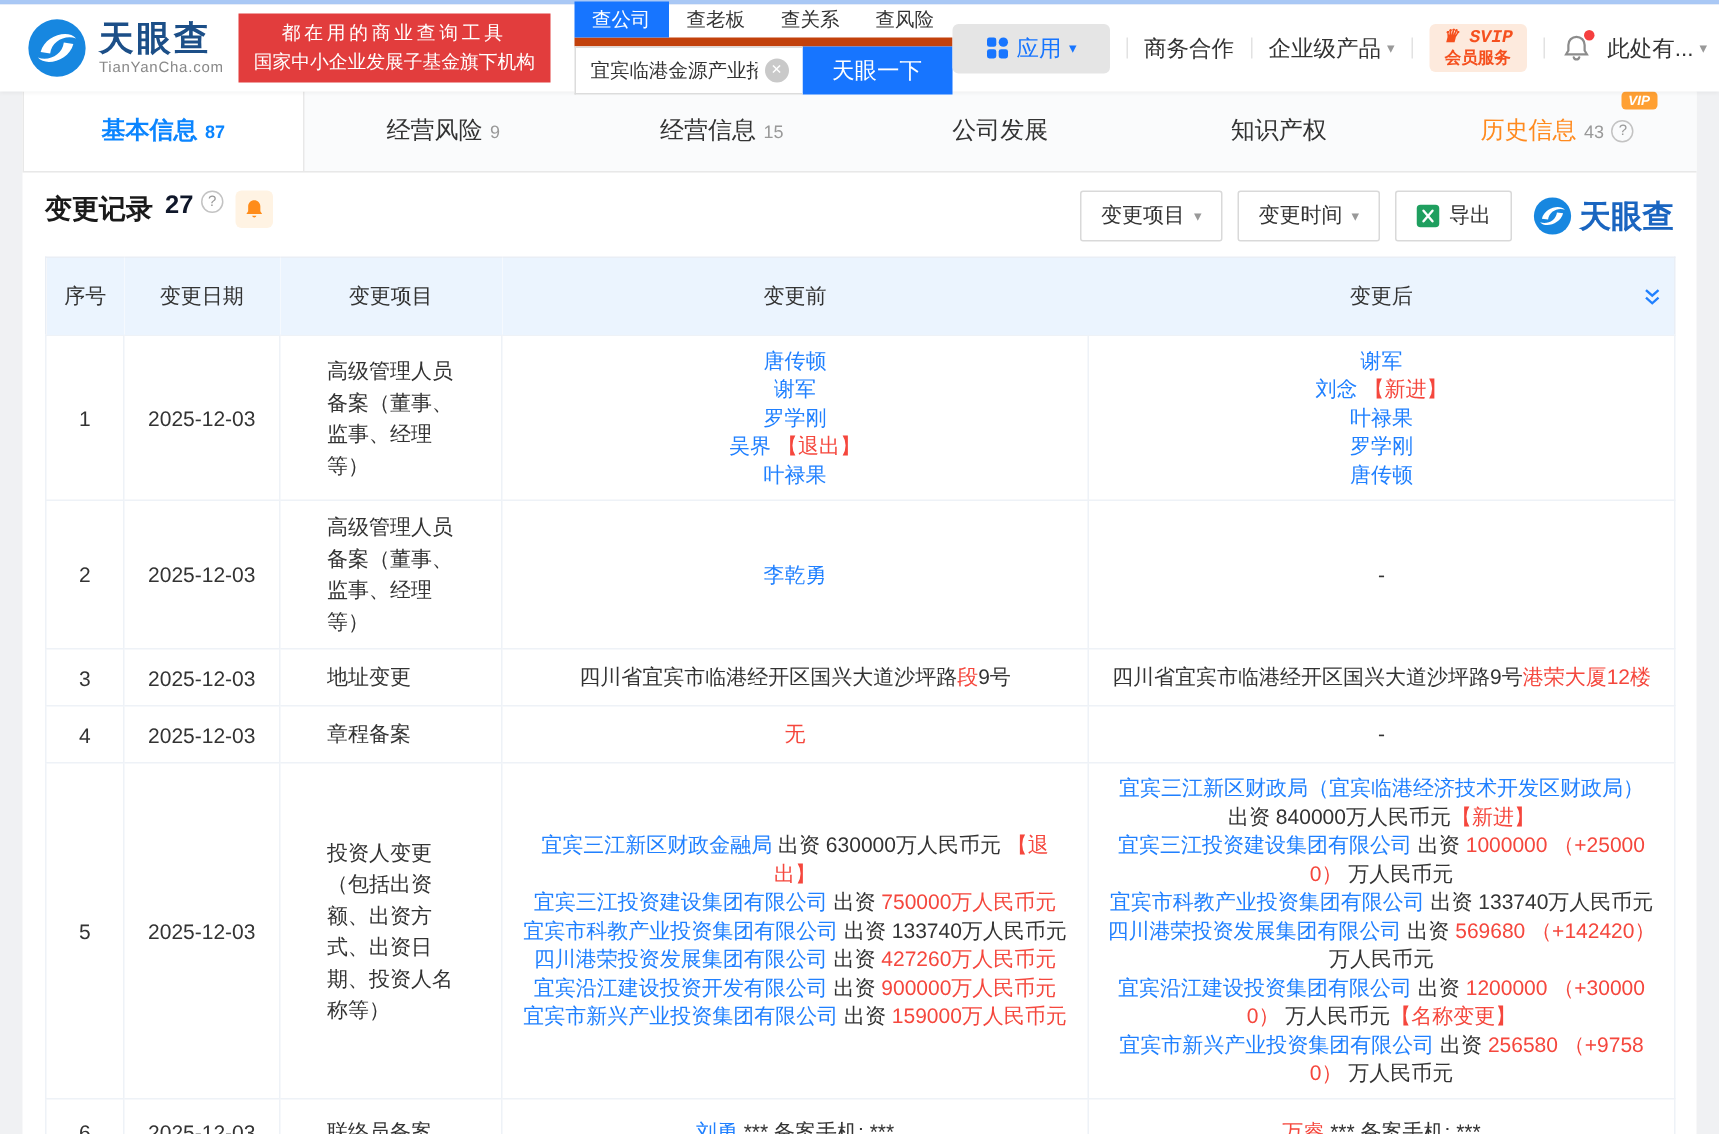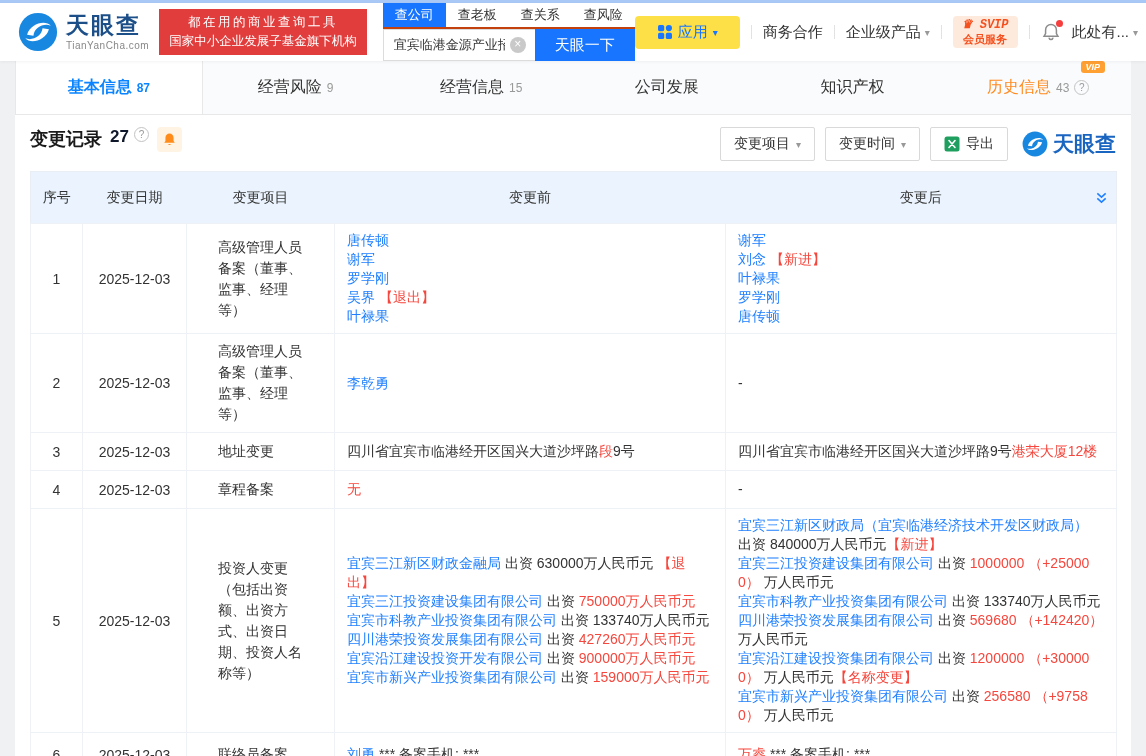--- a/index.html
+++ b/index.html
@@ -8,31 +8,31 @@
 
   .topline { height:3px; background:#a9c8f5; }
   .topbar { height:58px; background:#fff; display:flex; align-items:center; padding:0 14px 0 18px; white-space:nowrap; box-shadow:0 1px 3px rgba(0,0,0,.05); position:relative; z-index:2; }
   .logo { display:flex; align-items:center; gap:8px; cursor:pointer; }
   .logo-name { font-size:23px; font-weight:bold; color:#1c4f88; letter-spacing:2px; line-height:1; }
   .logo-domain { font-size:10px; color:#888; letter-spacing:.5px; margin-top:3px; }
   .slogan { background:#e23d3d; color:#fff; font-size:12.5px; padding:4px 10px; margin-left:10px; text-align:center; line-height:1.55; }
   .slogan .l1 { letter-spacing:2.5px; }
 
   .search { margin-left:16px; width:356px; }
-  .search-tabs { display:flex; border-bottom:2px solid #c2410c; }
+  .search-tabs { display:flex; border-bottom:6px solid #c2410c; }
   .stab { font-size:13px; padding:3px 12px; cursor:pointer; color:#333; }
   .stab.active { background:#1775ff; color:#fff; }
   .search-row { display:flex; }
   .search-box { position:relative; flex:1; }
   .search-box input { width:100%; height:32px; border:1px solid #dcdcdc; border-right:none; padding:0 30px 0 10px; font-size:13px; color:#333; outline:none; font-family:inherit; }
   .clear { position:absolute; right:9px; top:8px; width:16px; height:16px; border-radius:50%; background:#c9c9c9; color:#fff; font-size:12px; line-height:15px; text-align:center; cursor:pointer; }
   .search-btn { height:32px; width:100px; background:#1775ff; color:#fff; border:none; font-size:15px; cursor:pointer; font-family:inherit; }
 
   .nav { margin-left:auto; display:flex; align-items:center; gap:11px; font-size:15px; }
-  .apps { display:flex; align-items:center; gap:5px; background:#fde047; color:#1775ff; padding:7px 22px; border-radius:4px; cursor:pointer; }
+  .apps { display:flex; align-items:center; gap:5px; background:#e5e5e5; color:#1775ff; padding:7px 22px; border-radius:4px; cursor:pointer; }
   .vdiv { width:1px; height:14px; background:#e2e2e2; }
   .nav-item { display:flex; align-items:center; gap:4px; color:#333; cursor:pointer; text-decoration:none; }
   .caret { font-size:10px; color:#999; }
   .caret.blue { color:#1775ff; }
   .svip { background:#fdeadd; border-radius:4px; padding:2px 9px; text-align:center; line-height:1.25; cursor:pointer; }
   .svip .l1 { color:#f5501e; font-weight:bold; font-style:italic; font-size:12px;font-family:Liberation Mono, monospace; }
   .svip .l2 { color:#f5501e; font-size:11px; font-weight:bold; }
   .bell-wrap { position:relative; cursor:pointer; display:flex; }
   .dot { position:absolute; right:-2px; top:-2px; width:7px; height:7px; background:#f53f3f; border-radius:50%; }
 
@@ -53,21 +53,21 @@
   .sec-actions { margin-left:auto; display:flex; align-items:center; }
   .btn { display:inline-flex; align-items:center; gap:6px; height:34px; padding:0 13px; background:#fff; border:1px solid #d9d9d9; border-radius:2px; font-size:14px; color:#333; margin-left:10px; cursor:pointer; font-family:inherit; }
   .brand { display:flex; align-items:center; gap:5px; margin-left:14px; }
   .brand .bt { font-size:21px; font-weight:bold; color:#1a65c0; }
 
   .records { width:1086px; margin:0 15px; border-collapse:collapse; table-layout:fixed; border:1px solid #e9eef5; background:#fff; }
   .records th { background:#ebf4fe; height:52px; font-weight:normal; font-size:14px; color:#333; text-align:center; position:relative; }
   .records td { border:1px solid #eef2f7; font-size:14px; vertical-align:middle; padding:7px 12px; word-break:break-all; }
   td.cell-no, td.cell-date { text-align:center; padding:7px 4px; color:#333; }
   td.cell-item { padding:7px 31px; line-height:21px; }
-  .line { line-height:19px; }
+  .line { line-height:19px;text-align:center; }
   .seg-link { color:#2080ff; cursor:pointer; }
   .seg-red { color:#f5473d; }
   .seg-t { color:#333; }
   .sort-icon { position:absolute; right:8px; top:50%; transform:translateY(-50%); cursor:pointer; display:flex; }
 </style>
 </head>
 <body>
 
 <div class="topline"></div>
 

